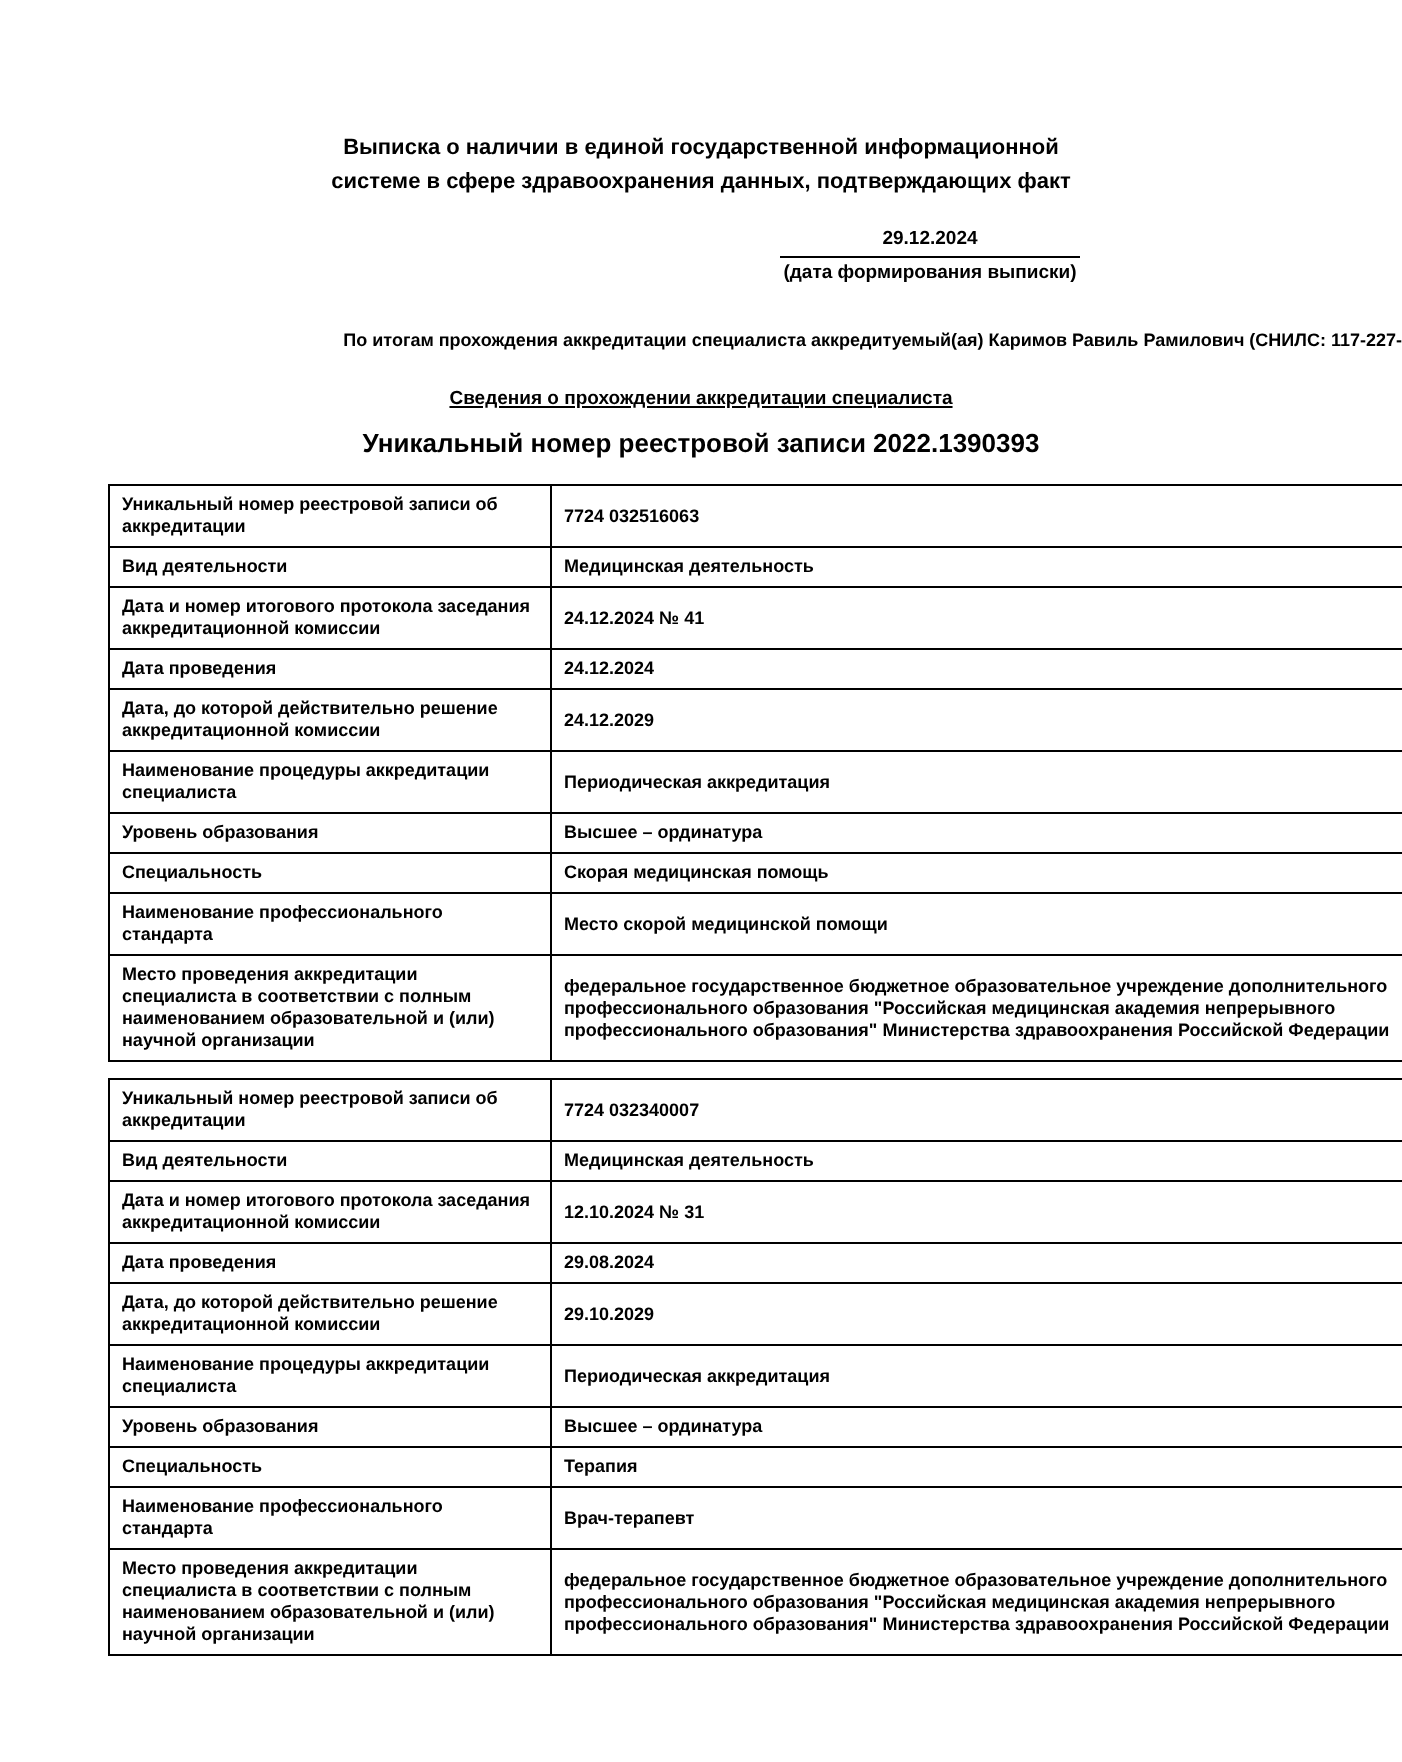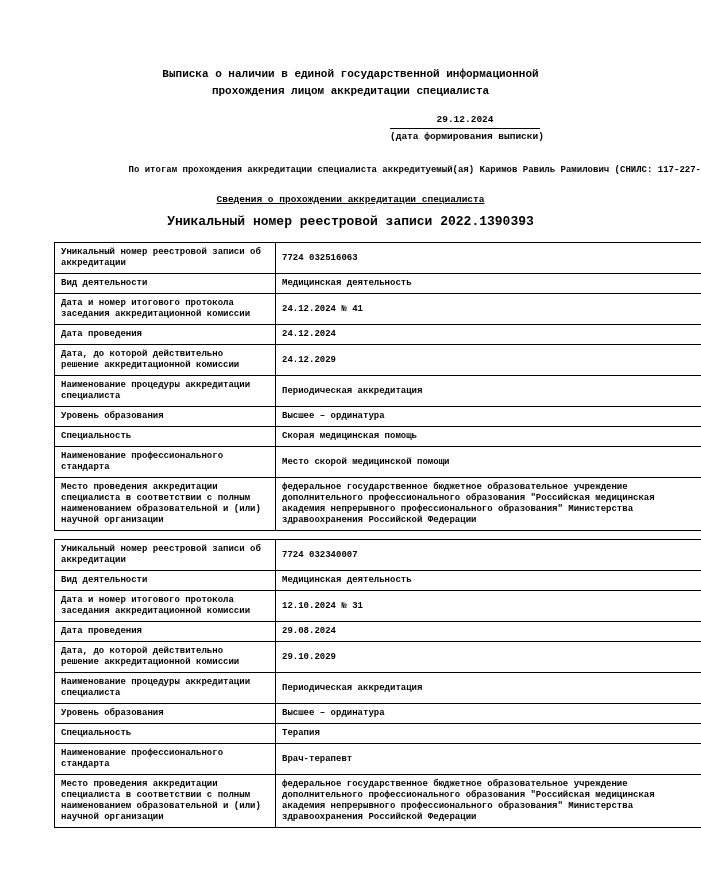--- a/index.html
+++ b/index.html
@@ -3,21 +3,21 @@
 <meta charset="utf-8">
 <style>
   html, body { margin: 0; padding: 0; background: #ffffff; }
   .page {
     position: relative;
     width: 701px;
     height: 881px;
     margin: 0;
     background: #ffffff;
     color: #000000;
-    font-family: Liberation Mono, monospace;
+    font-family: Liberation Sans, sans-serif;
     font-weight: 700;
     overflow: hidden;
   }
   .doc-title {
     margin: 66px auto 0;
     text-align: center;
     font-size: 11px;
     line-height: 17px;
   }
   .doc-title .line { white-space: nowrap; }
@@ -73,21 +73,21 @@
   }
   table.record-table td.label { width: 205px; }
 </style>
 </head>
 <body>
 
 <div class="page">
 
   <div class="doc-title">
     <div class="line">Выписка о наличии в единой государственной информационной</div>
-    <div class="line">прохождения лицом аккредитации специалиста</div>
+    <div class="line">системе в сфере здравоохранения данных, подтверждающих факт</div>
   </div>
 
   <div class="date-block">
     <div class="date-value">29.12.2024</div>
     <div class="date-caption">(дата формирования выписки)</div>
   </div>
 
   <div class="intro">
     <div class="line">По итогам прохождения аккредитации специалиста аккредитуемый(ая) Каримов Равиль Рамилович (СНИЛС: 117-227-</div>
   </div>

